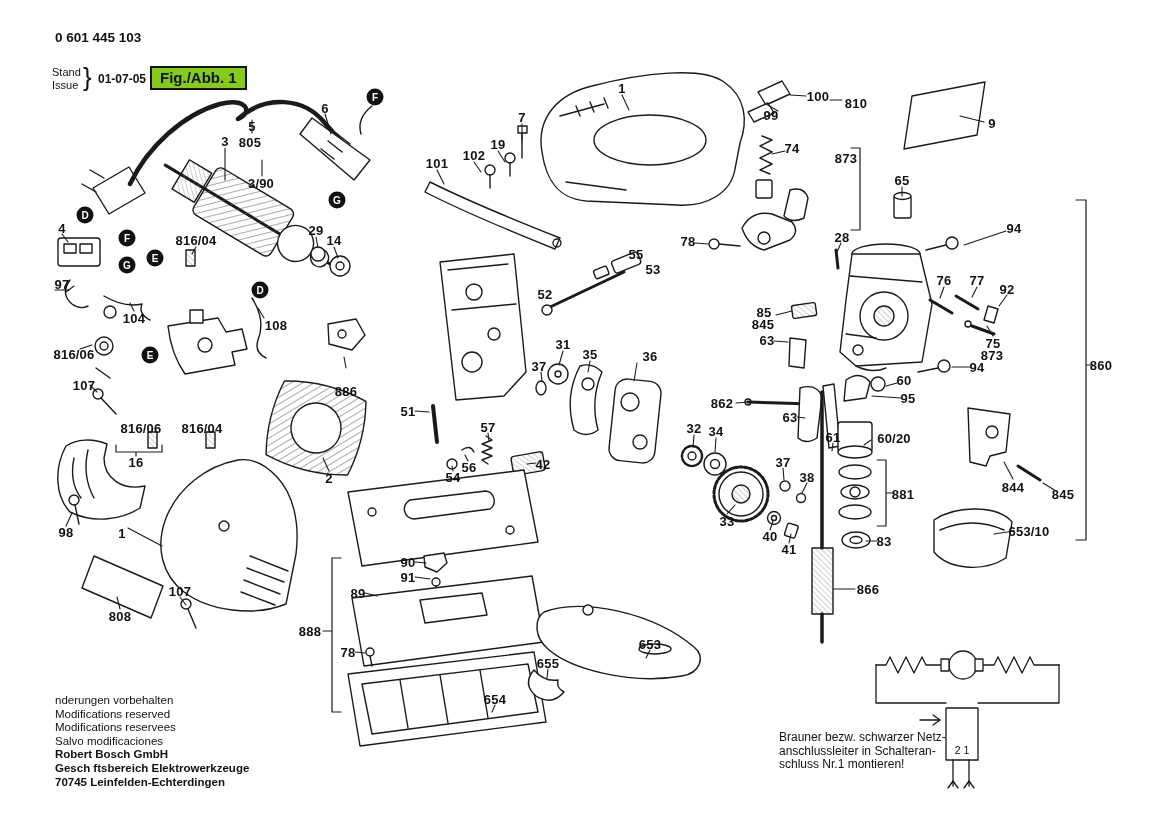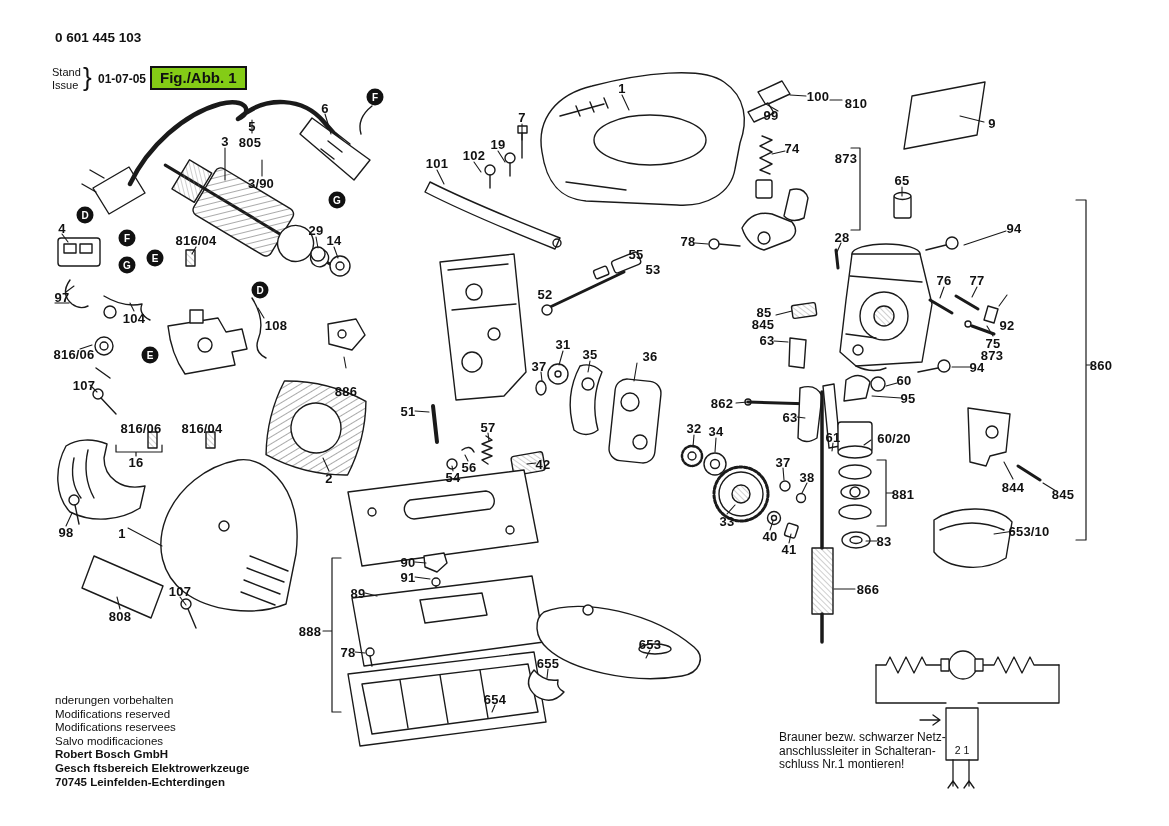--- a/index.html
+++ b/index.html
@@ -421,30 +421,30 @@
       <div class="part-label" style="left: 792px; top: 148px;">74</div>
       <div class="part-label" style="left: 846px; top: 158px;">873</div>
       <div class="part-label" style="left: 902px; top: 180px;">65</div>
       <div class="part-label" style="left: 62px; top: 228px;">4</div>
       <div class="part-label" style="left: 196px; top: 240px;">816/04</div>
       <div class="part-label" style="left: 316px; top: 230px;">29</div>
       <div class="part-label" style="left: 334px; top: 240px;">14</div>
       <div class="part-label" style="left: 688px; top: 241px;">78</div>
       <div class="part-label" style="left: 842px; top: 237px;">28</div>
       <div class="part-label" style="left: 1014px; top: 228px;">94</div>
-      <div class="part-label" style="left: 62px; top: 297px; text-decoration: underline;">97</div>
+      <div class="part-label" style="left: 62px; top: 284px; text-decoration: underline;">97</div>
       <div class="part-label" style="left: 134px; top: 318px;">104</div>
       <div class="part-label" style="left: 276px; top: 325px;">108</div>
       <div class="part-label" style="left: 346px; top: 391px;">886</div>
       <div class="part-label" style="left: 636px; top: 254px;">55</div>
       <div class="part-label" style="left: 653px; top: 269px;">53</div>
       <div class="part-label" style="left: 545px; top: 294px;">52</div>
       <div class="part-label" style="left: 944px; top: 280px;">76</div>
       <div class="part-label" style="left: 977px; top: 280px;">77</div>
-      <div class="part-label" style="left: 1007px; top: 289px; margin-top: 36px;">92</div>
+      <div class="part-label" style="left: 1007px; top: 289px;">92</div>
       <div class="part-label" style="left: 764px; top: 312px;">85</div>
       <div class="part-label" style="left: 763px; top: 324px;">845</div>
       <div class="part-label" style="left: 993px; top: 343px;">75</div>
       <div class="part-label" style="left: 992px; top: 355px;">873</div>
       <div class="part-label" style="left: 767px; top: 340px;">63</div>
       <div class="part-label" style="left: 1101px; top: 365px;">860</div>
       <div class="part-label" style="left: 74px; top: 354px;">816/06</div>
       <div class="part-label" style="left: 84px; top: 385px;">107</div>
       <div class="part-label" style="left: 563px; top: 344px;">31</div>
       <div class="part-label" style="left: 539px; top: 366px;">37</div>

